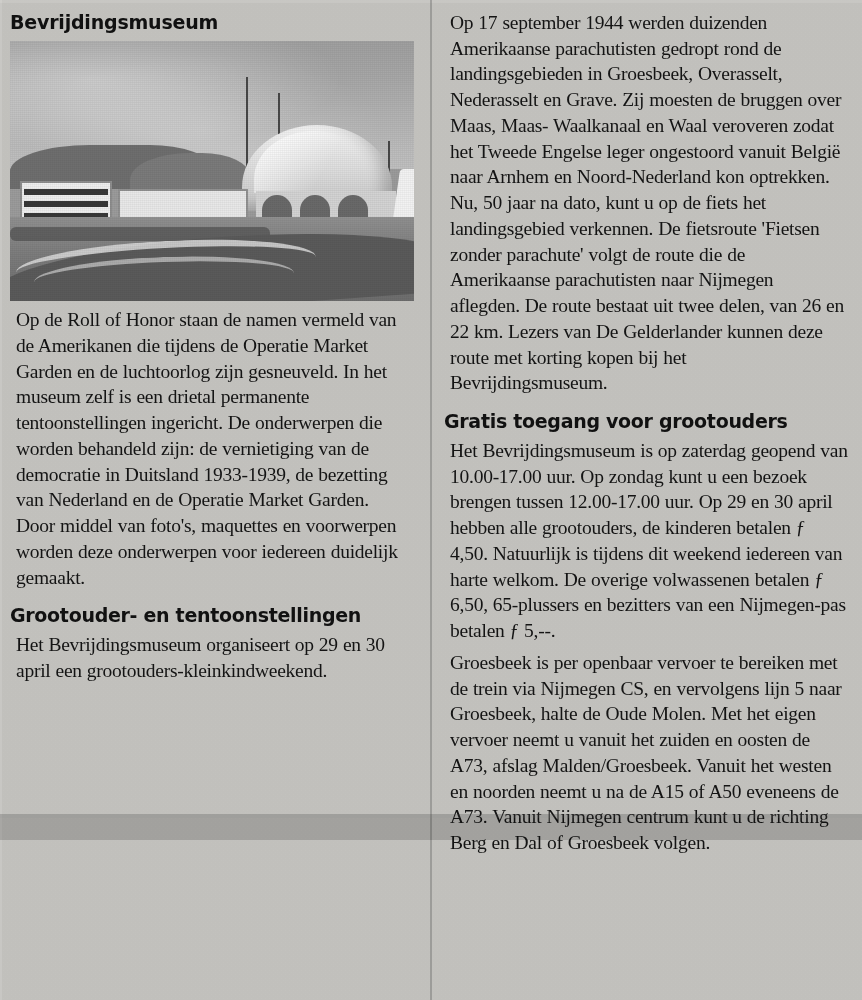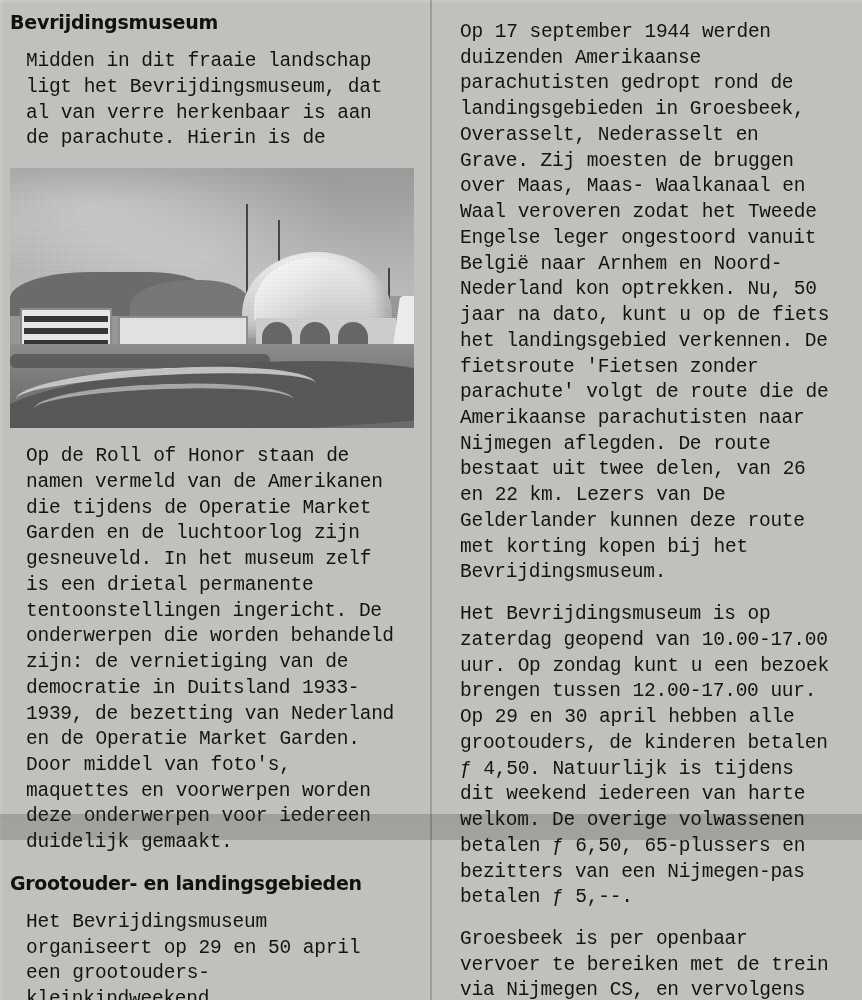--- a/index.html
+++ b/index.html
@@ -49,24 +49,24 @@
   h2.head {
     font-family: "DejaVu Sans", sans-serif;
     font-size: 19px;
     font-weight: bold;
     line-height: 1.12;
     margin: 0 0 6px 0;
     color: #111;
     letter-spacing: -0.2px;
   }
   p.body {
-    font-family: Liberation Mono, monospace;
+    font-family: Liberation Serif, serif;
     font-size: 19.5px;
     line-height: 1.32;
-    margin: 16px;
+    margin: 6px;
     color: #141414;
     letter-spacing: -0.25px;
     word-spacing: 0.4px;
   }
   p.body + p.body {
     margin-top: 0;
   }
   .photo {
     position: relative;
     width: 404px;
@@ -249,21 +249,20 @@
 <body>
 
 <div class="page">
 
   <div class="divider-vert"></div>
 
   <div class="col col-left">
 
     <h2 class="head">Bevrijdingsmuseum</h2>
 
-    <p class="body">Midden in dit fraaie landschap ligt het Bevrijdingsmuseum, dat al van verre herkenbaar is aan de parachute. Hierin is de</p>
 
     <div class="photo">
       <div class="sky"></div>
       <div class="treeline"></div>
       <div class="treeline2"></div>
       <div class="pole" style="left:236px;top:36px;height:104px;"></div>
       <div class="pole" style="left:268px;top:52px;height:92px;"></div>
       <div class="pole" style="left:378px;top:100px;height:80px;"></div>
       <div class="dome"></div>
       <div class="dome-seams"></div>
@@ -283,27 +282,28 @@
       <div class="hedge"></div>
       <div class="road"></div>
       <div class="path"></div>
       <div class="path2"></div>
       <div class="grain"></div>
     </div>
 
 
     <p class="body">Op de Roll of Honor staan de namen vermeld van de Amerikanen die tijdens de Operatie Market Garden en de luchtoorlog zijn gesneuveld. In het museum zelf is een drietal permanente tentoonstellingen ingericht. De onderwerpen die worden behandeld zijn: de vernietiging van de democratie in Duitsland 1933-1939, de bezetting van Nederland en de Operatie Market Garden. Door middel van foto's, maquettes en voorwerpen worden deze onderwerpen voor iedereen duidelijk gemaakt.</p>
 
-    <div class="sub-head">Grootouder- en landingsgebieden</div>
-    <p class="body">Het Bevrijdingsmuseum organiseert op 29 en 50 april een grootouders-kleinkindweekend.</p>
+    <div class="sub-head">Grootouder- en tentoonstellingen</div>
+    <p class="body">Het Bevrijdingsmuseum organiseert op 29 en 30 april een grootouders-kleinkindweekend.</p>
   </div>
 
   <div class="col col-right">
     <p class="body">Op 17 september 1944 werden duizenden Amerikaanse parachutisten gedropt rond de landingsgebieden in Groesbeek, Overasselt, Nederasselt en Grave. Zij moesten de bruggen over Maas, Maas- Waalkanaal en Waal veroveren zodat het Tweede Engelse leger ongestoord vanuit België naar Arnhem en Noord-Nederland kon optrekken. Nu, 50 jaar na dato, kunt u op de fiets het landingsgebied verkennen. De fietsroute 'Fietsen zonder parachute' volgt de route die de Amerikaanse parachutisten naar Nijmegen aflegden. De route bestaat uit twee delen, van 26 en 22 km. Lezers van De Gelderlander kunnen deze route met korting kopen bij het Bevrijdingsmuseum.</p>
 
+    <div class="sub-head">Gratis toegang voor grootouders</div>
 
     <p class="body">Het Bevrijdingsmuseum is op zaterdag geopend van 10.00-17.00 uur. Op zondag kunt u een bezoek brengen tussen 12.00-17.00 uur. Op 29 en 30 april hebben alle grootouders, de kinderen betalen ƒ 4,50. Natuurlijk is tijdens dit weekend iedereen van harte welkom. De overige volwassenen betalen ƒ 6,50, 65-plussers en bezitters van een Nijmegen-pas betalen ƒ 5,--.</p>
     <p class="body">Groesbeek is per openbaar vervoer te bereiken met de trein via Nijmegen CS, en vervolgens lijn 5 naar Groesbeek, halte de Oude Molen. Met het eigen vervoer neemt u vanuit het zuiden en oosten de A73, afslag Malden/Groesbeek. Vanuit het westen en noorden neemt u na de A15 of A50 eveneens de A73. Vanuit Nijmegen centrum kunt u de richting Berg en Dal of Groesbeek volgen.</p>
   </div>
 
   <div class="scan-band2"></div>
   <div class="scan-band"></div>
 </div>
 
 </body></html>

